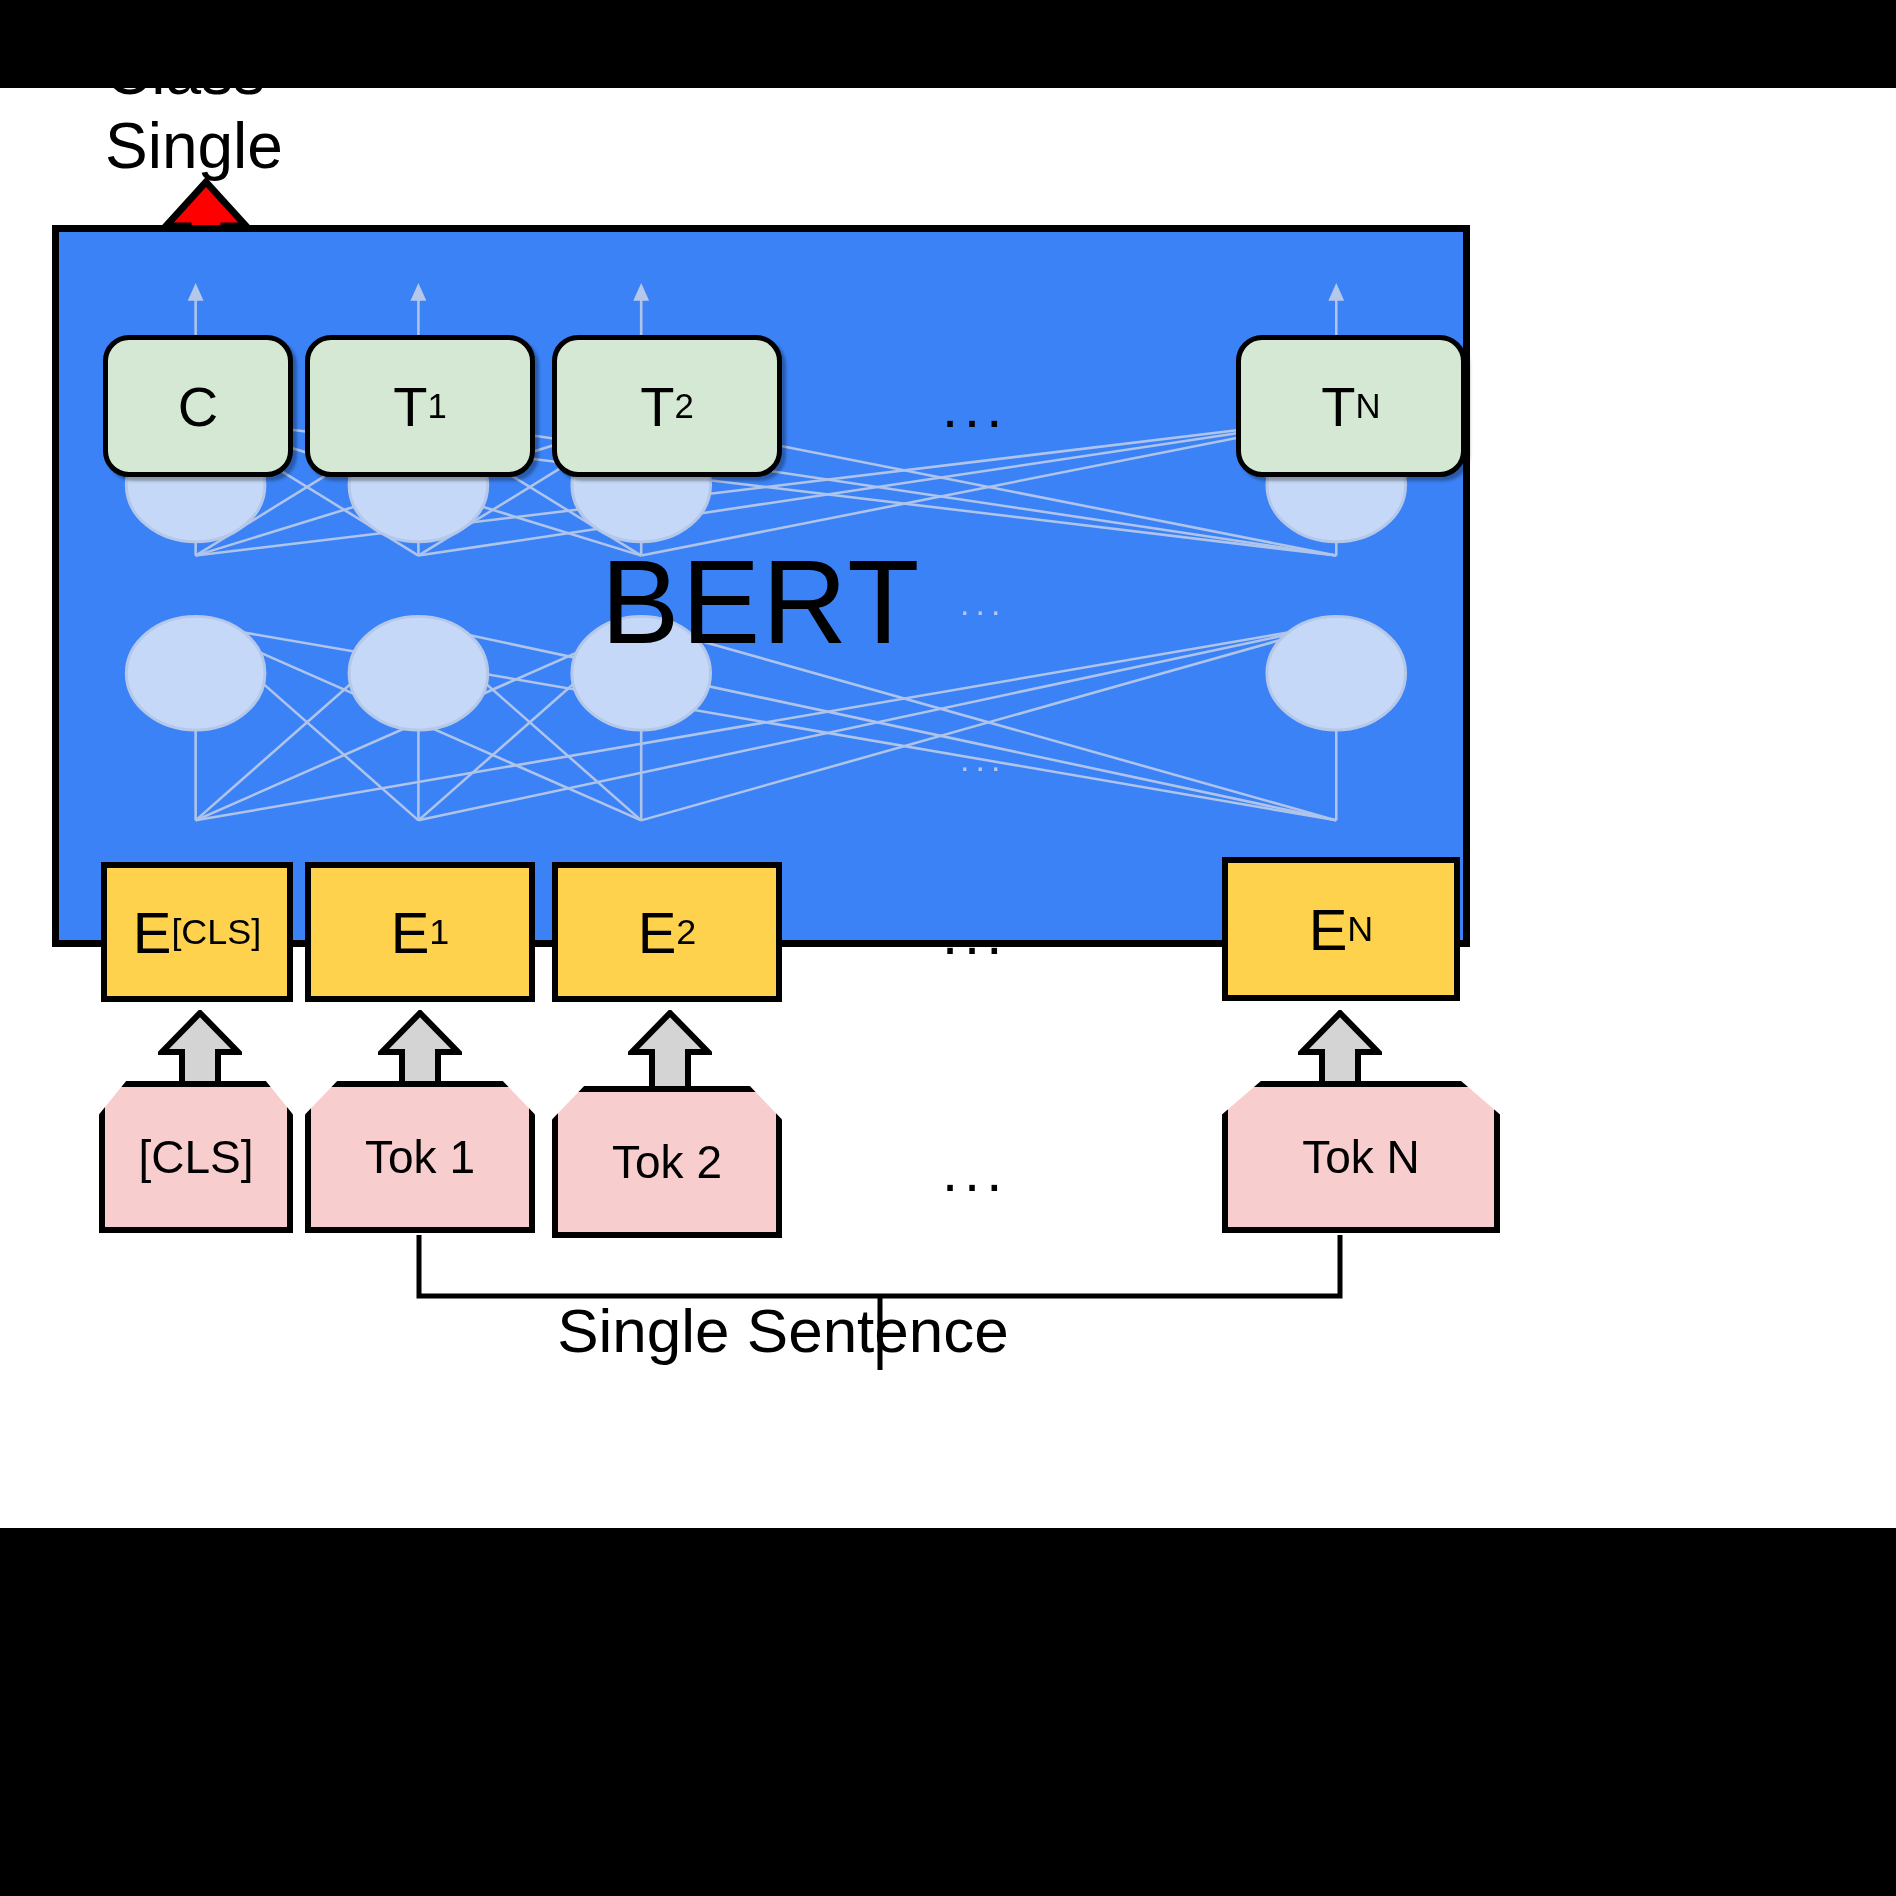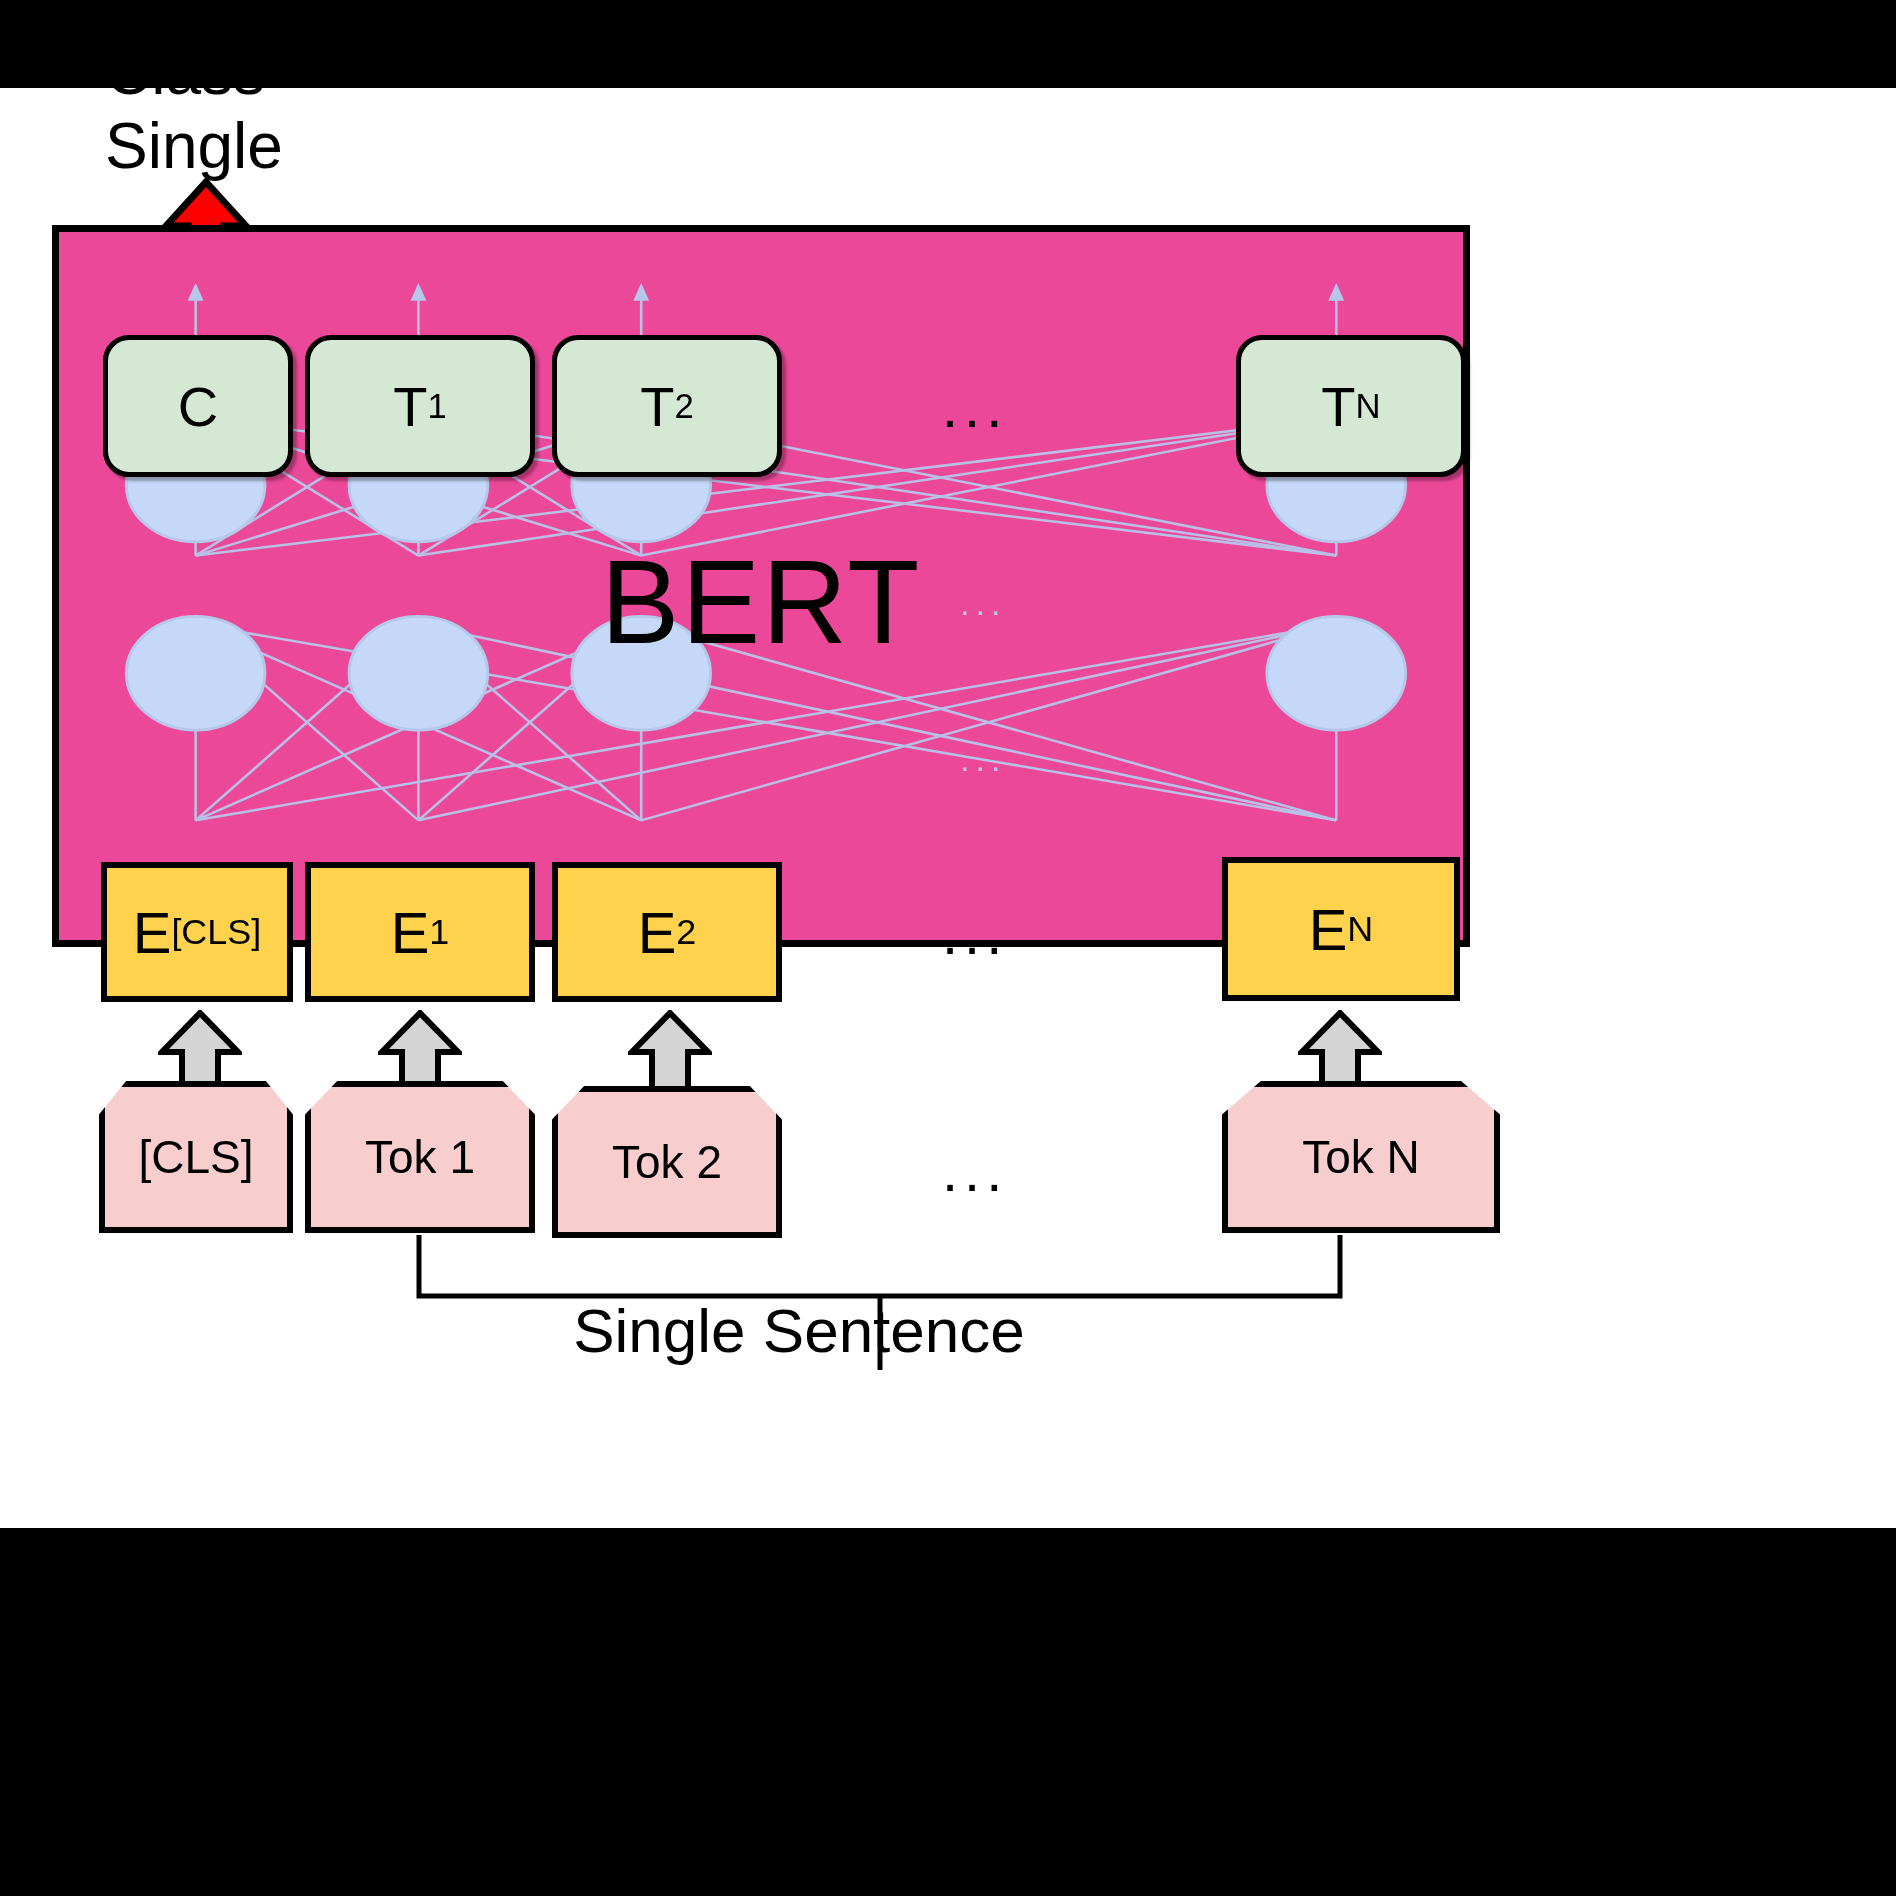--- a/index.html
+++ b/index.html
@@ -51,21 +51,21 @@
     height: 122px;
   }
 
   
   #bert-panel {
     position: absolute;
     left: 52px;
     top: 225px;
     width: 1418px;
     height: 722px;
-    background: #ec4899;
+    background: #3b82f6;
     border: 7px solid #000000;
     box-sizing: border-box;
   }
   #bert-word {
     position: absolute;
     left: 0;
     top: 302px;
     width: 100%;
     text-align: center;
     font-size: 118px;
@@ -145,21 +145,21 @@
   #bracket-svg {
     position: absolute;
     left: 0;
     top: 1150px;
     width: 1896px;
     height: 220px;
     pointer-events: none;
   }
   #single-sentence {
     position: absolute;
-    left: 16px;
+    left: 0;
     top: 1295px;
     width: 1550px;
     text-align: center;
     font-size: 62px;
     color: #000000;
     font-family: "Liberation Sans", sans-serif;
     padding-left: 8px;
   }
 </style>
 </head>

